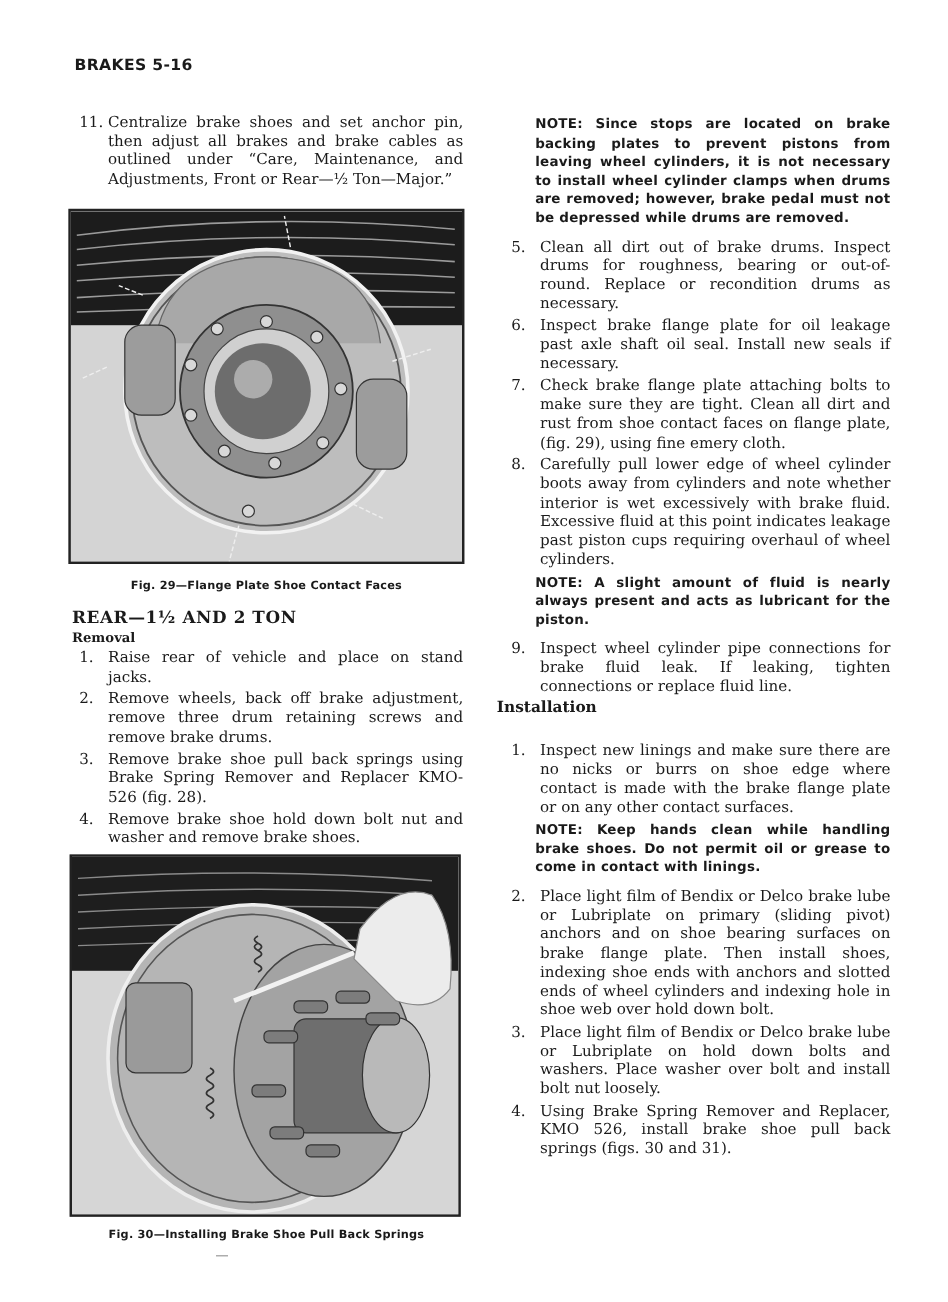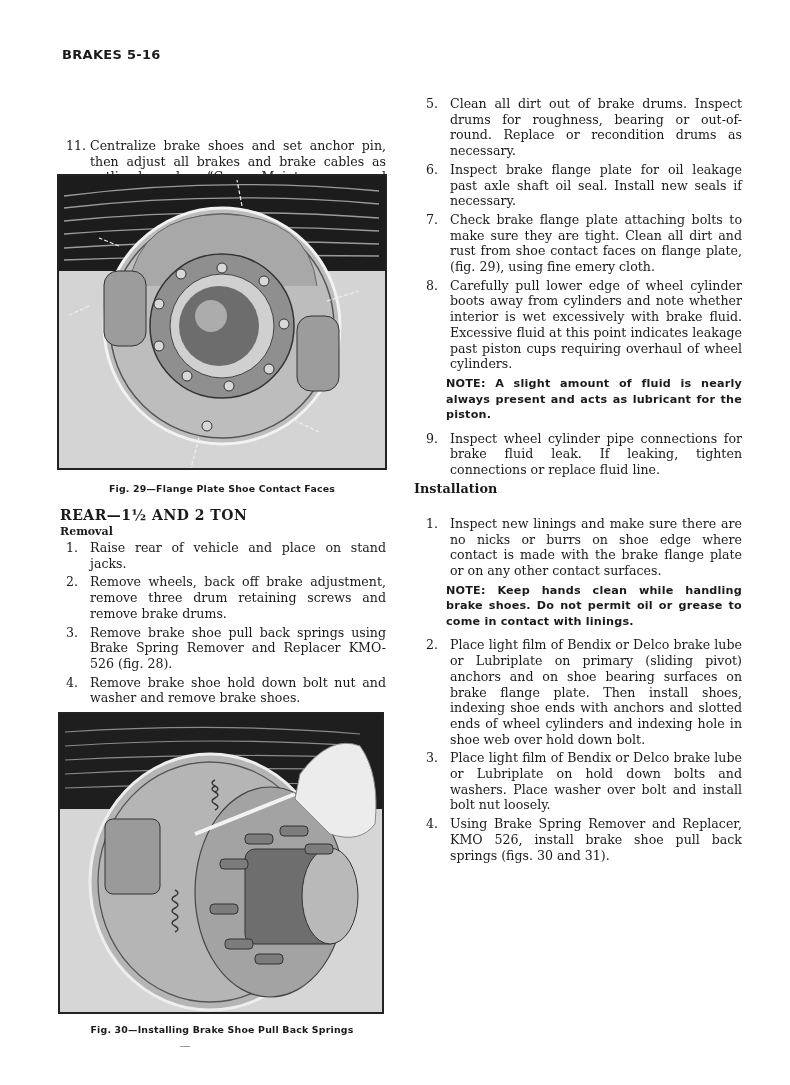--- a/index.html
+++ b/index.html
@@ -20,21 +20,21 @@
   .section-title { font-weight:bold; font-size:14px; letter-spacing:0.5px; margin:0; }
   .subhead { font-weight:bold; font-size:11px; margin:2px 0 2px -2px; }
   .subhead2 { font-weight:bold; font-size:12.8px; margin:3px 0 20px -8px; }
   svg { display:block; }
 </style>
 </head>
 <body>
 
 <div class="header">BRAKES 5-16</div>
 
-<div class="col left" style="top:94px;margin-top:44px;">
+<div class="col left" style="top:94px;">
   <div class="item">
     <span class="num">11.</span>
     <span>Centralize brake shoes and set anchor pin, then adjust all brakes and brake cables as outlined under “Care, Maintenance, and Adjustments, Front or Rear—½ Ton—Major.”</span>
   </div>
 </div>
 
 <div class="figure" style="left:57px; top:174px; width:326px; height:292px;">
   <svg width="326" height="292" viewBox="0 0 326 292">
     <rect x="0" y="0" width="326" height="292" fill="#d4d4d4"></rect>
     <rect x="0" y="0" width="326" height="95" fill="#1c1c1c"></rect>
@@ -131,20 +131,21 @@
       <path d="M115 218 q6 -3 0 -6 q-6 -3 0 -6 q6 -3 0 -6 q-6 -3 0 -6 q6 -3 0 -6 q-6 -3 0 -6 q6 -3 0 -6"></path>
     </g>
     <line x1="135" y1="120" x2="235" y2="80" stroke="#f2f2f2" stroke-width="4"></line>
     <path d="M240 60 Q270 20 300 32 Q320 60 315 110 Q300 130 270 120 Q250 100 235 85 Z" fill="#ececec" stroke="#888"></path>
   </svg>
 </div>
 <div class="caption" style="left:58px; top:1024px; width:328px;">Fig. 30—Installing Brake Shoe Pull Back Springs</div>
 <div style="position:absolute; left:180px; top:1046px; width:10px; height:1px; background:#999;"></div>
 
 <div class="col right" style="top:96px;">
+  <div class="note" style="margin-top:0;">NOTE: Since stops are located on brake backing plates to prevent pistons from leaving wheel cylinders, it is not necessary to install wheel cylinder clamps when drums are removed; however, brake pedal must not be depressed while drums are removed.</div>
 
   <div class="item">
     <span class="num">5.</span>
     <span>Clean all dirt out of brake drums. Inspect drums for roughness, bearing or out-of-round. Replace or recondition drums as necessary.</span>
   </div>
   <div class="item">
     <span class="num">6.</span>
     <span>Inspect brake flange plate for oil leakage past axle shaft oil seal. Install new seals if necessary.</span>
   </div>
   <div class="item">

